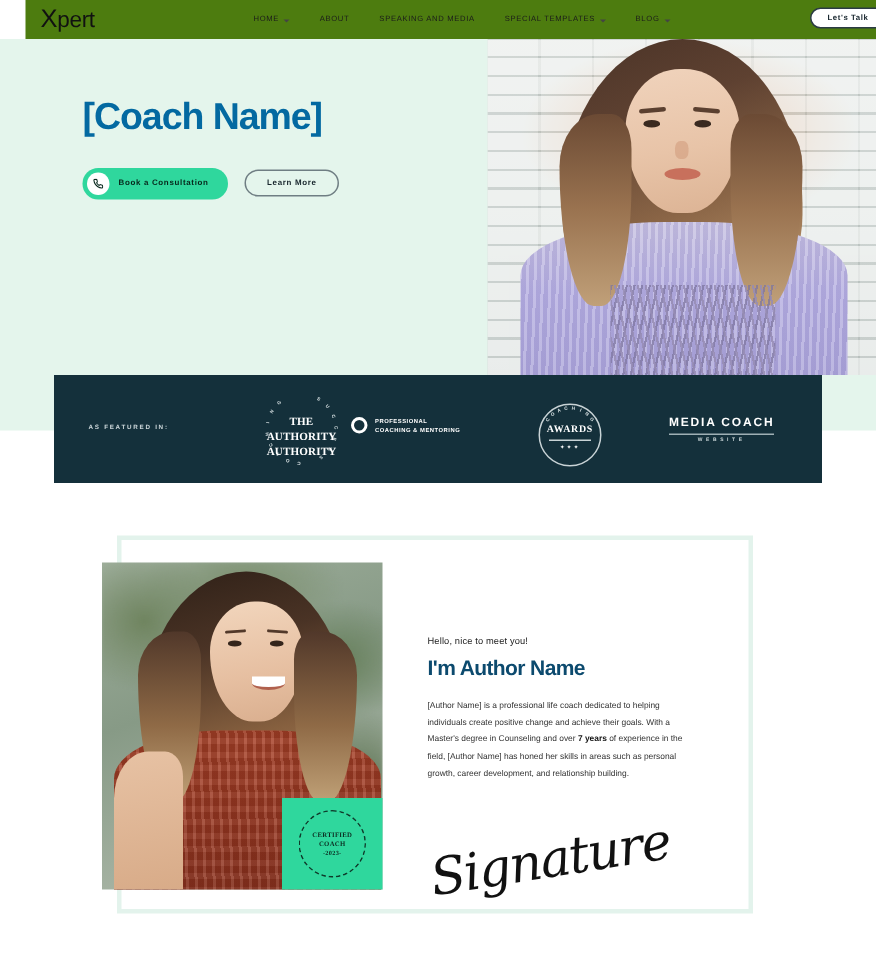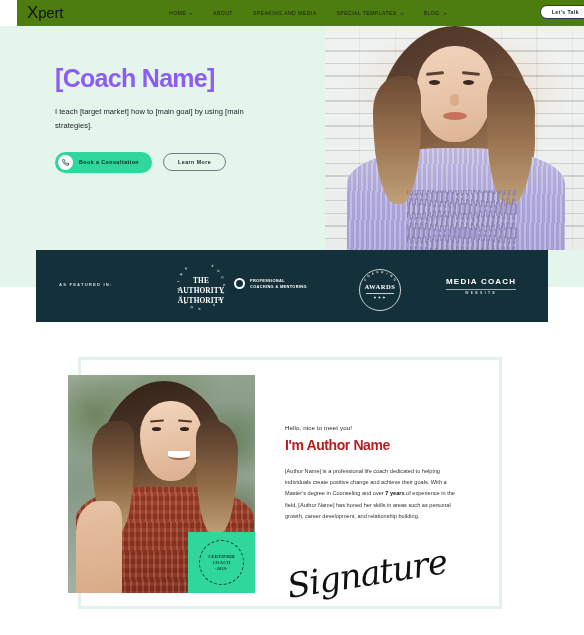--- a/index.html
+++ b/index.html
@@ -105,21 +105,21 @@
   .hero-img .hair-front-l { left:48px; border-radius:60% 30% 46% 52% / 30% 20% 70% 80%; }
   .hero-img .hair-front-r { left:162px; border-radius:30% 60% 52% 46% / 20% 30% 80% 70%; }
   .hero-img .lavender {
     position:absolute; left:82px; top:170px; width:110px; height:62px;
     background:
       repeating-linear-gradient(78deg, rgba(150,140,180,0.85) 0 1.4px, rgba(0,0,0,0) 1.4px 5px),
       repeating-linear-gradient(102deg, rgba(126,118,160,0.75) 0 1.4px, rgba(0,0,0,0) 1.4px 5px);
   }
   .hero-txt { position:absolute; left:55px; top:65px; width:250px; }
   .hero-title {
-    font-size:25px; font-weight:700; color:#8b5cf6; letter-spacing:-0.7px;
+    font-size:25px; font-weight:700; color:#0369a1; letter-spacing:-0.7px;
     line-height:1.1;
   }
   .hero-sub {
     margin-top:12px; font-size:7.6px; line-height:1.85; color:#20282c; font-weight:400;
     max-width:200px;
   }
   .hero-btns { margin-top:19px; display:flex; align-items:center; gap:11px; }
   .btn-primary {
     display:flex; align-items:center; gap:6px;
     background:#2fd79d; border-radius:20px; padding:3px 13px 3px 3px;
@@ -259,21 +259,21 @@
     display:flex;flex-direction:column;align-items:center;justify-content:center;
     text-align:center; color:#0c2e22;
     font-family:"Liberation Serif", serif;
   }
   .cert-inner .c1 { font-size:4.5px; font-weight:700; letter-spacing:0.2px; line-height:1.3;}
   .cert-inner .c2 { font-size:4.5px; font-weight:700; letter-spacing:0.2px; line-height:1.3;}
   .cert-inner .c3 { font-size:4.2px; font-weight:700; margin-top:1px; letter-spacing:0.2px;}
 
   .about-txt { position:absolute; left:285px; top:424px; width:180px; z-index:6; }
   .about-hello { font-size:6.2px; color:#222; letter-spacing:0.1px; }
-  .about-h2 { margin-top:6px; font-size:14px; font-weight:700; color:#b91c1c; letter-spacing:-0.4px; }
+  .about-h2 { margin-top:6px; font-size:14px; font-weight:700; color:#0c4a6e; letter-spacing:-0.4px; }
   .about-body { margin-top:13px; font-size:5.6px; line-height:2.0; color:#333; }
   .about-body b { font-weight:700; color:#111; }
 
   .signature {
     position:absolute; left:288px; top:552px; width:180px; height:62px; z-index:9;
     font-family:"DejaVu Serif", serif; font-style:italic; font-size:34px;
     color:#111; transform:rotate(-9deg); white-space:nowrap;
     letter-spacing:-1px;
   }
 </style>
@@ -322,21 +322,20 @@
     <div class="nose"></div>
     <div class="lips"></div>
     <div class="sweater"></div>
     <div class="hair-front-l"></div>
     <div class="hair-front-r"></div>
     <div class="lavender"></div>
   </div>
 
   <div class="hero-txt">
     <div class="hero-title">[Coach Name]</div>
-    <div class="hero-sub">I teach [target market] how to [main goal] by using [main strategies].</div>
     <div class="hero-btns">
       <div class="btn-primary">
         <span class="circ">
           <svg width="7" height="7" viewBox="0 0 24 24" fill="none" stroke="#0b2b20" stroke-width="2.4" stroke-linecap="round" stroke-linejoin="round">
             <path d="M22 16.9v3a2 2 0 0 1-2.2 2 19.8 19.8 0 0 1-8.6-3.1 19.5 19.5 0 0 1-6-6A19.8 19.8 0 0 1 2.1 4.2 2 2 0 0 1 4.1 2h3a2 2 0 0 1 2 1.7c.1 1 .4 1.9.7 2.8a2 2 0 0 1-.5 2.1L8.1 9.9a16 16 0 0 0 6 6l1.3-1.2a2 2 0 0 1 2.1-.5c.9.3 1.8.6 2.8.7a2 2 0 0 1 1.7 2z"></path>
           </svg>
         </span>
         <span class="label">Book a Consultation</span>
       </div>
       <div class="btn-secondary">Learn More</div>

